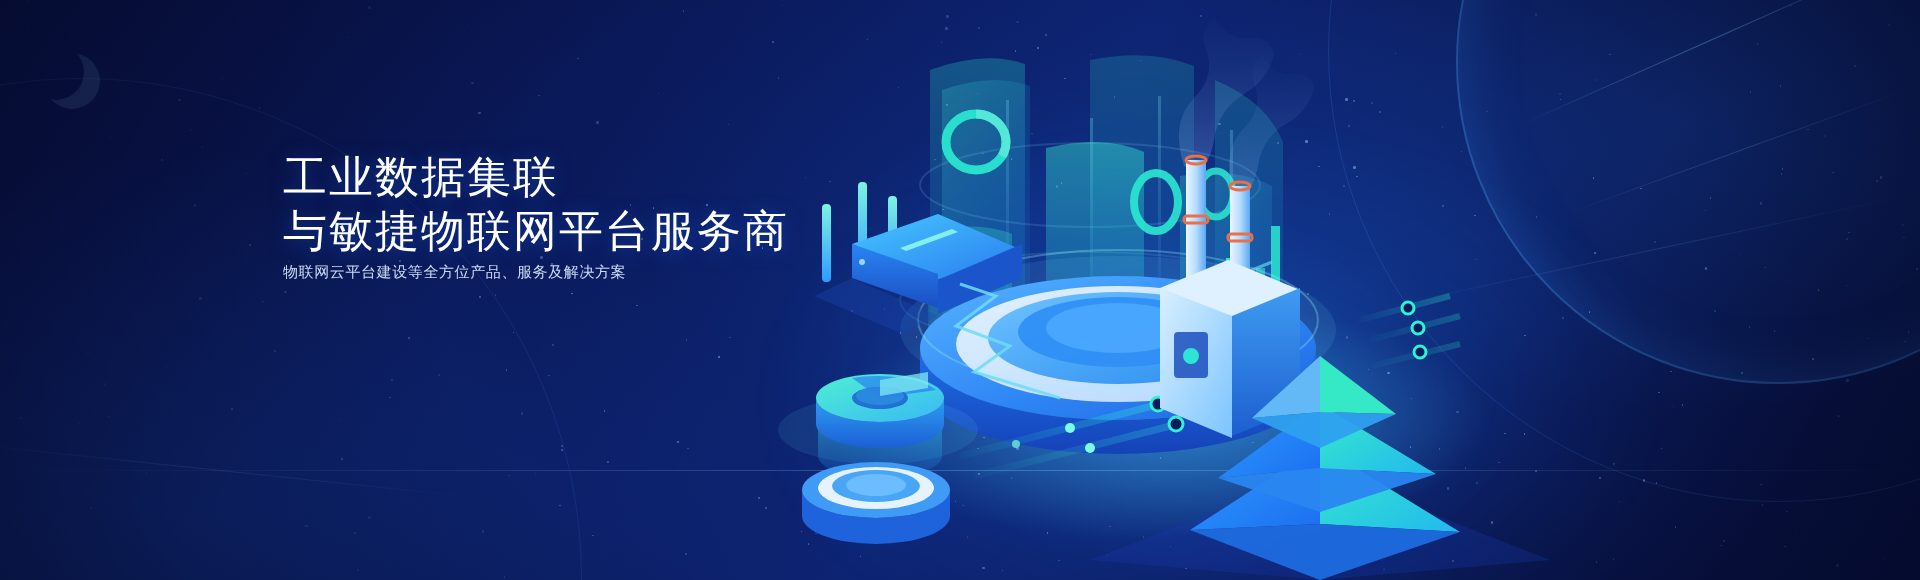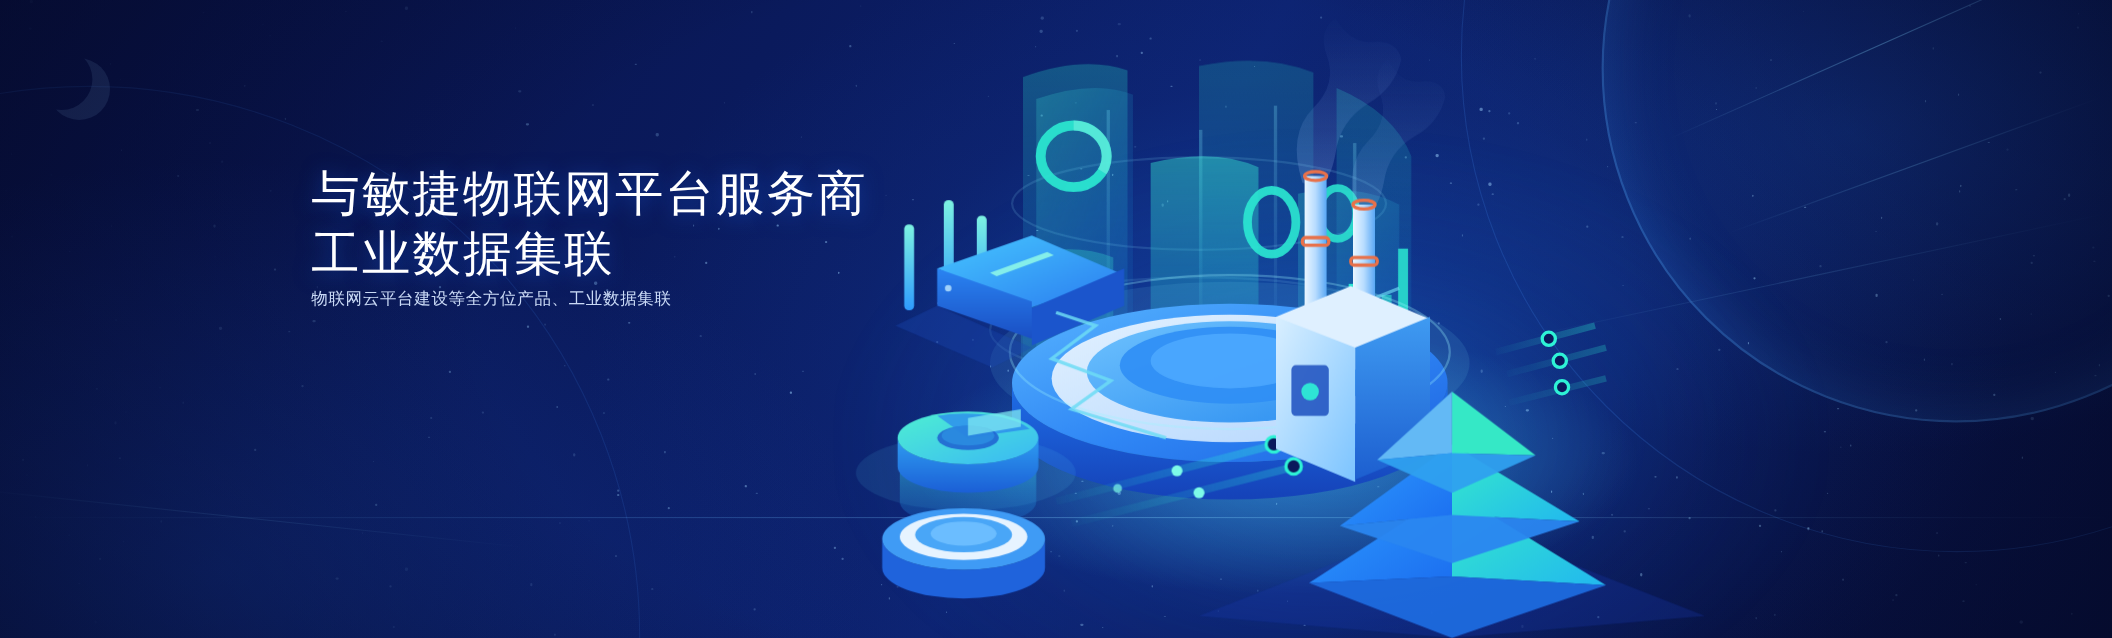--- a/index.html
+++ b/index.html
@@ -657,18 +657,18 @@
 
         <path d="M492 418 L560 356 L560 412 Z" fill="#63b9f5"></path>
         <path d="M560 356 L636 414 L560 412 Z" fill="#35e8c6"></path>
         <path d="M492 418 L560 412 L636 414 L560 448 Z" fill="#2fa0ef" opacity="0.95"></path>
       </g>
 
     </svg>
   </div>
 
   <div class="copy">
+    <div class="headline">工业数据集联</div>
     <div class="headline">与敏捷物联网平台服务商</div>
-    <div class="headline">工业数据集联</div>
-    <div class="subcopy" style="margin-top:0">物联网云平台建设等全方位产品、工业数据集联</div>
+    <div class="subcopy" style="margin-top:0">物联网云平台建设等全方位产品、服务及解决方案</div>
   </div>
 
 </div>
 
 </body></html>

